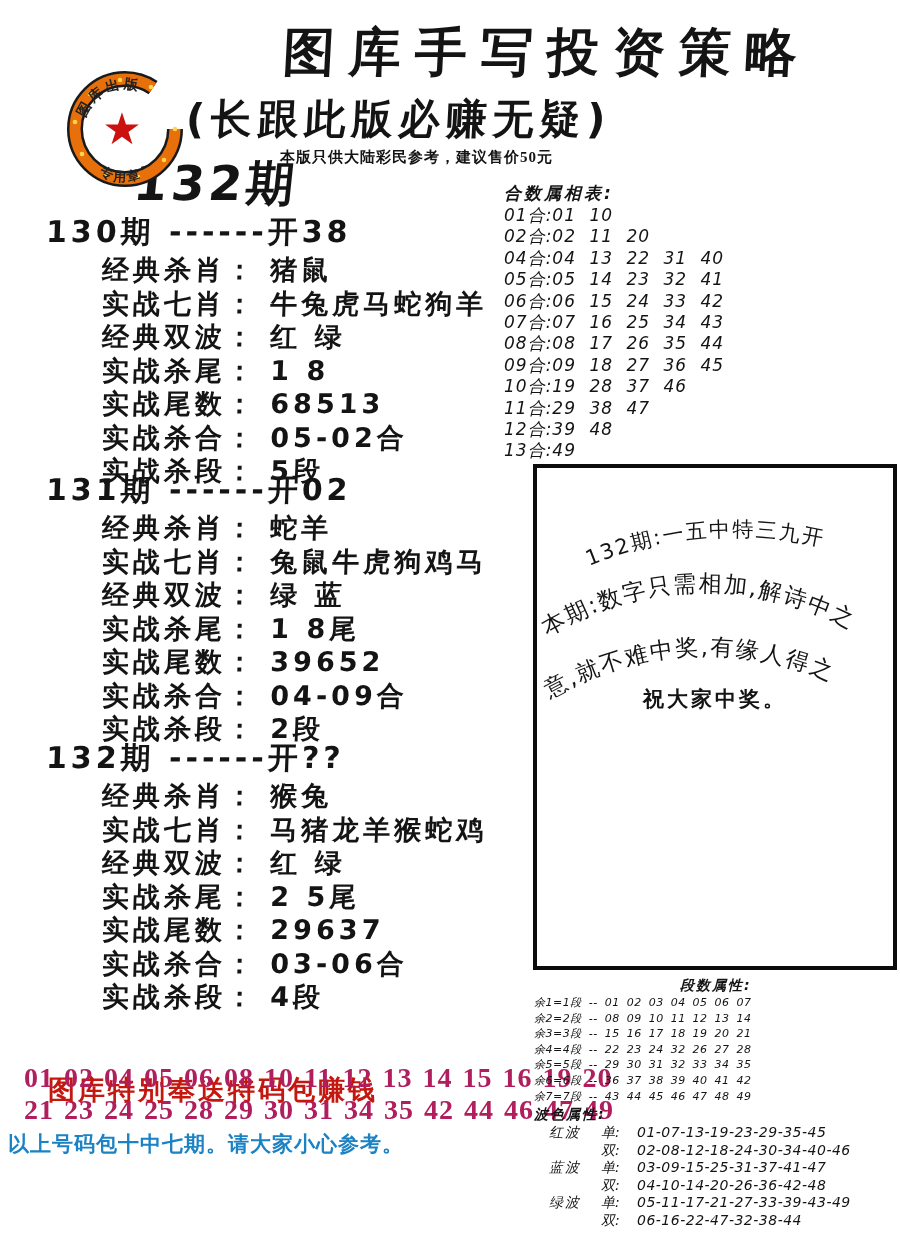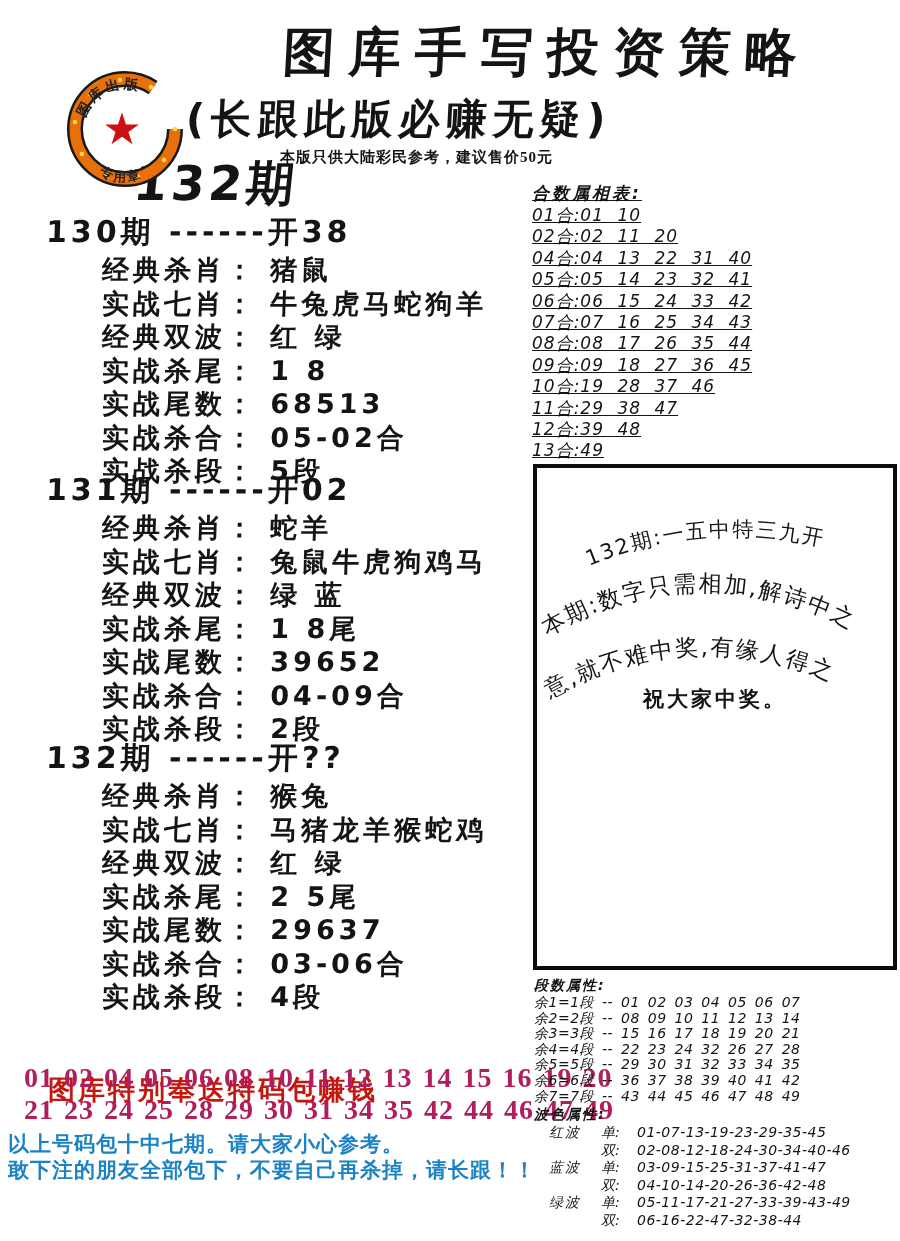--- a/index.html
+++ b/index.html
@@ -52,36 +52,36 @@
     left:24px;top:1062px;font-size:28px;font-weight:700;line-height:32px;
     color:#b01e5e;white-space:nowrap;font-family:"Liberation Serif", serif;
     letter-spacing:1px;word-spacing:2px;
   }
   .blue-notes{
     left:8px;top:1131px;font-size:21px;font-weight:700;line-height:26px;
     color:#1b82c4;white-space:nowrap;letter-spacing:1px;
   }
 
   
-  .hesu{left:532px;top:182px;text-decoration:underline;}
+  .hesu{left:504px;top:182px;}
   .hesu-title{font-size:17px;font-weight:600;letter-spacing:3px;font-style:italic;}
   .hesu-row{
     font-size:17px;line-height:21.4px;white-space:nowrap;font-style:italic;
     letter-spacing:1px;word-spacing:7px;
   }
 
   .prediction-box{
     left:533px;top:464px;width:356px;height:498px;
     border:4px solid #0c0c0c;background:#fff;
   }
 
   .duanshu{left:534px;top:977px;}
-  .duanshu-title{font-size:14px;font-weight:600;letter-spacing:2px;font-style:italic;}
+  .duanshu-title{font-size:14px;font-weight:600;letter-spacing:2px;font-style:italic;text-align:right;}
   .duanshu-row{
-    font-size:14px;line-height:15.6px;white-space:nowrap;font-style:italic;
+    font-size:11px;line-height:15.6px;white-space:nowrap;font-style:italic;
     letter-spacing:0.5px;word-spacing:3px;
   }
 
   .bose{left:534px;top:1106px;}
   .bose-title{font-size:14px;font-weight:600;letter-spacing:2px;font-style:italic;}
   .bose-row{display:flex;font-size:14px;line-height:17.5px;font-style:italic;white-space:nowrap;}
   .wave-label{width:52px;letter-spacing:2px;margin-left:15px;}
   .parity-label{width:36px;}
   .wave-numbers{letter-spacing:0.5px;}
 </style>
@@ -161,21 +161,20 @@
   </div>
 </div>
 
 <div class="abs promo-title">图库特别奉送特码包赚钱</div>
 <div class="abs promo-numbers">
   <div>01 02 04 05 06 08 10 11 12 13 14 15 16 19 20</div>
   <div>21 23 24 25 28 29 30 31 34 35 42 44 46 47 49</div>
 </div>
 <div class="abs blue-notes">
   <div>以上号码包十中七期。请大家小心参考。</div>
-  <div>敢下注的朋友全部包下，不要自己再杀掉，请长跟！！</div>
 </div>
 
 <div class="abs hesu">
   <div class="hesu-title">合数属相表:</div>
   <div class="hesu-row">01合:01 10</div>
   <div class="hesu-row">02合:02 11 20</div>
   <div class="hesu-row">04合:04 13 22 31 40</div>
   <div class="hesu-row">05合:05 14 23 32 41</div>
   <div class="hesu-row">06合:06 15 24 33 42</div>
   <div class="hesu-row">07合:07 16 25 34 43</div>

